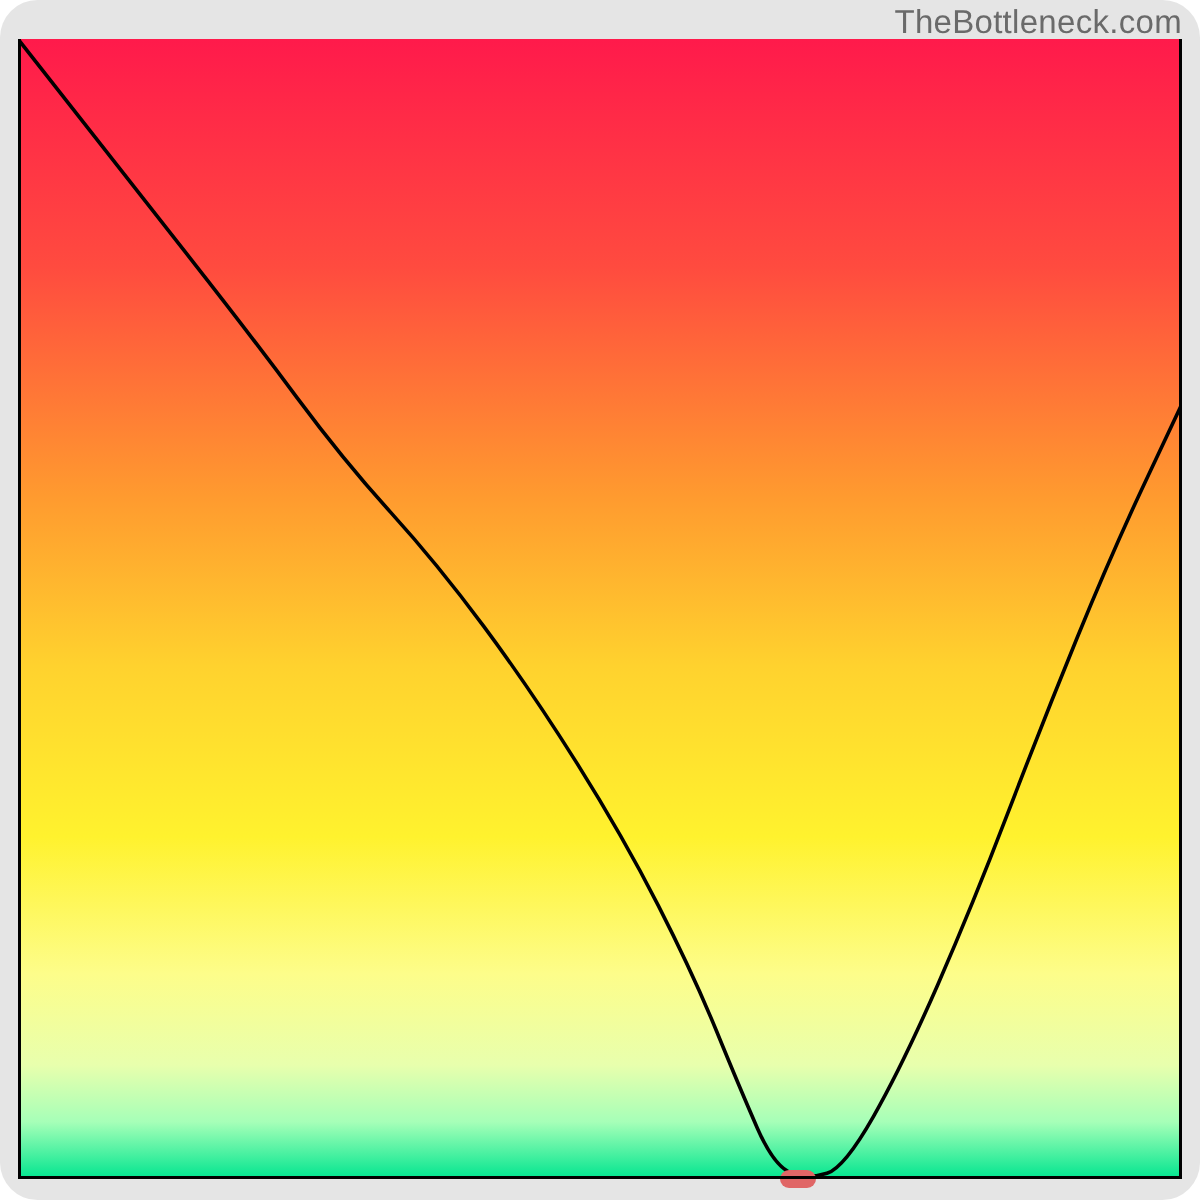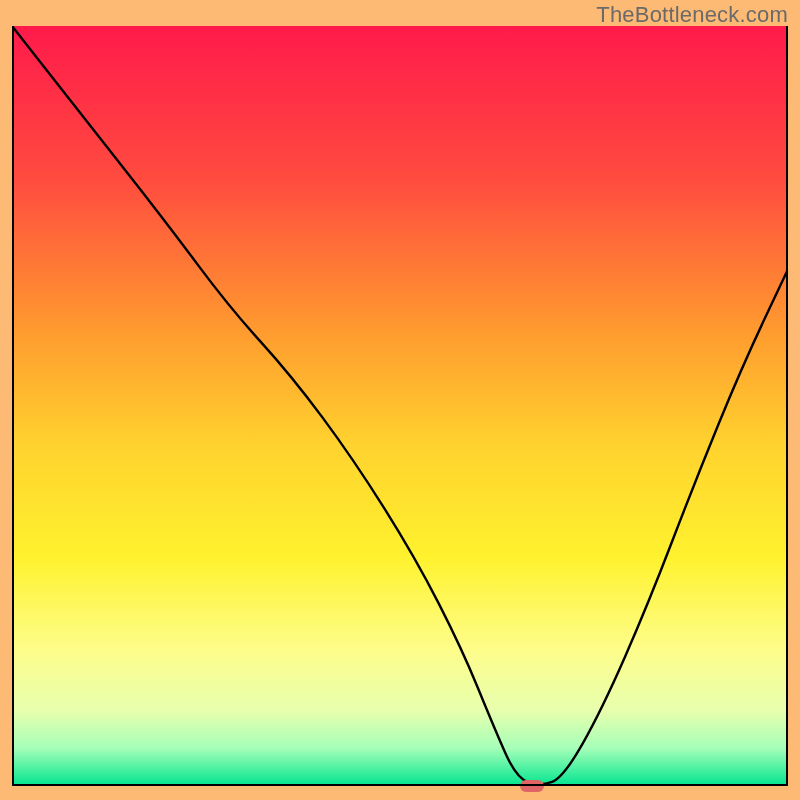--- a/index.html
+++ b/index.html
@@ -7,21 +7,22 @@
     padding: 0;
     width: 800px;
     height: 800px;
     overflow: hidden;
     font-family: Arial, Helvetica, sans-serif;
   }
   .frame {
     position: relative;
     width: 800px;
     height: 800px;
-    background: #fdba74;
+    background: #e5e5e5;
+    border-radius: 25px;
   }
   .watermark {
     position: absolute;
     top: 2px;
     right: 12px;
     color: #6a6a6a;
     font-size: 22px;
     font-weight: 400;
     letter-spacing: 0.2px;
   }

